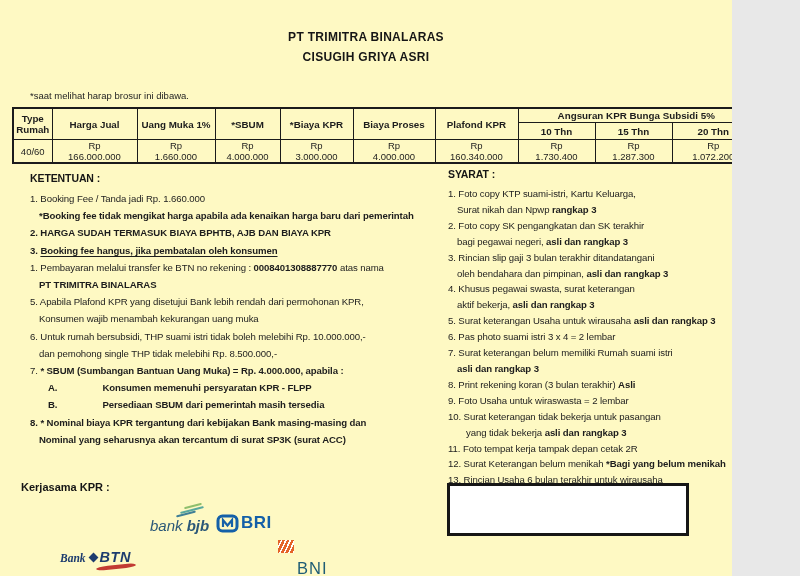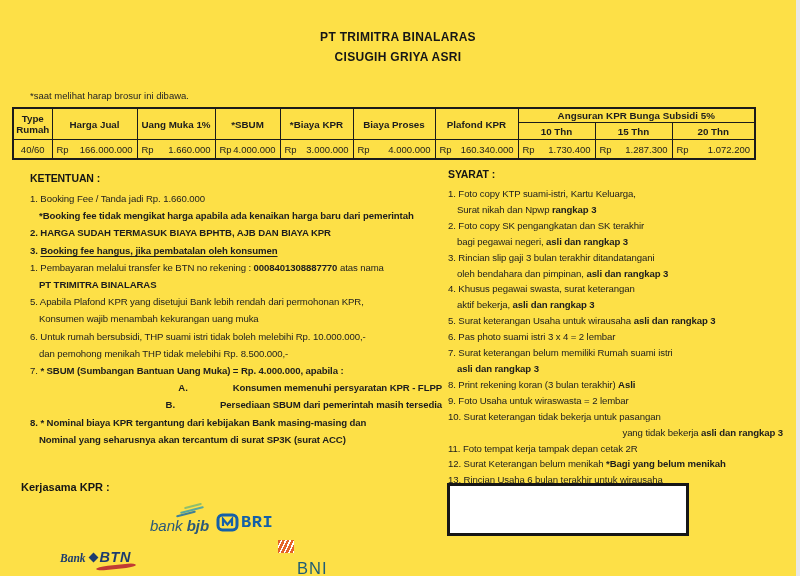--- a/index.html
+++ b/index.html
@@ -1,43 +1,43 @@
 <!DOCTYPE html>
 <html><head>
 <meta charset="utf-8">
 <style>
   html,body{margin:0;padding:0;background:#e8e8e8;}
-  .page{position:relative;width:796px;height:576px;background:#fde047;color:#1d1d1d;
+  .page{position:relative;width:732px;height:576px;background:#fef9c3;color:#1d1d1d;
         font-family:"Liberation Sans",sans-serif;overflow:hidden;}
   
   .title-block{position:absolute;top:27px;left:0;width:100%;text-align:center;
                font-weight:700;font-size:12px;line-height:20px;letter-spacing:.3px;color:#161616;}
   
   .note{position:absolute;left:30px;top:90px;font-size:9.5px;color:#242424;}
   
   .price-table{position:absolute;left:12px;top:107px;width:742px;border-collapse:collapse;
                table-layout:fixed;border:2.2px solid #1b1b1b;}
   .price-table th,.price-table td{border:1.7px solid #1b1b1b;padding:0;overflow:hidden;}
   .price-table th{font-size:9.8px;font-weight:700;text-align:center;line-height:11px;padding:1px 1px;}
   .price-table .sub-row th{height:14px;}
   .price-table tbody td{height:18px;font-size:9.5px;vertical-align:middle;}
   .cell-center{text-align:center;}
-  .money{display:flex;justify-content:space-between;align-items:center;padding:0 4px;}
+  .money{display:flex;align-items:center;padding:0 16px;flex-direction:column;}
   
   .col-left{position:absolute;left:30px;top:172px;width:412px;font-size:9.6px;letter-spacing:-.1px;}
   .col-right{position:absolute;left:448px;top:168px;width:335px;font-size:9.6px;letter-spacing:-.1px;}
   .sec-heading{font-size:10.5px;font-weight:700;margin:0 0 6px 0;color:#151515;}
   .doc-line{white-space:nowrap;}
   .col-left .doc-line{line-height:17.2px;}
   .col-right .doc-line{line-height:15.9px;}
   .b{font-weight:700;}
   .u{text-decoration:underline;text-underline-offset:2px;}
   .tab{margin-left:45px;}
   .ind-1{padding-left:9px;}
-  .ind-2{padding-left:18px;text-align:right;}
+  .ind-2{padding-left:18px;}
   
   .kerjasama{position:absolute;left:21px;top:481px;font-weight:700;font-size:11px;color:#151515;}
   .logo{position:absolute;white-space:nowrap;}
   
   .logo-btn{left:60px;top:516px;margin-top:32px;}
   .btn-bank{font-family:"Liberation Serif",serif;font-style:italic;font-weight:700;
             font-size:11.5px;color:#1d3c6e;margin-right:2px;}
   .btn-mark{display:inline-block;width:7px;height:7px;background:#1d3c6e;
             transform:rotate(45deg);margin:0 3px 1px 2px;}
   .btn-abbr{font-style:italic;font-weight:700;font-size:14.5px;color:#1d3c6e;letter-spacing:.5px;}
@@ -47,21 +47,21 @@
   .logo-bjb{left:150px;top:506px;}
   .bjb-swoosh{position:absolute;left:26px;top:-1px;width:30px;height:10px;}
   .bjb-swoosh i{position:absolute;display:block;height:2.2px;border-radius:2px;transform:rotate(-14deg);}
   .bjb-swoosh i:nth-child(1){left:8px;top:0;width:18px;background:#8fbf6d;}
   .bjb-swoosh i:nth-child(2){left:4px;top:4px;width:24px;background:#58a89e;}
   .bjb-swoosh i:nth-child(3){left:0;top:8px;width:20px;background:#3f7f96;}
   .bjb-text{position:relative;top:11px;font-size:15px;color:#2b5878;font-style:italic;}
   .bjb-text .abbr{font-weight:700;}
   
   .logo-bri{left:216px;top:513px;}
-  .bri-wrap{display:flex;gap:2px;font-family:Liberation Mono, monospace;}
+  .bri-wrap{display:flex;align-items:center;gap:2px;}
   .bri-abbr{font-weight:700;font-size:17px;color:#1460a8;letter-spacing:.5px;}
   
   .logo-bni{left:278px;top:514px;}
   .bni-wrap{display:flex;align-items:center;gap:3px;}
   .bni-mark{width:16px;height:13px;background:
      repeating-linear-gradient(115deg,#e56329 0 2.5px,#ffffff 2.5px 4px);}
   .bni-abbr{font-size:16.5px;color:#1f5d75;letter-spacing:1px;margin-top:45px;}
   
   .empty-box{position:absolute;left:447px;top:483px;width:236px;height:47px;
              border:3px solid #161616;background:#ffffff;}
@@ -174,21 +174,21 @@
     <div id="ketentuan-lines">
         <div class="doc-line ind-0"><span>1. Booking Fee / Tanda jadi Rp. 1.660.000</span></div>
         <div class="doc-line ind-1"><span class="b">*Booking fee tidak mengikat harga apabila ada kenaikan harga baru dari pemerintah</span></div>
         <div class="doc-line ind-0"><span class="b">2. HARGA SUDAH TERMASUK BIAYA BPHTB, AJB DAN BIAYA KPR</span></div>
         <div class="doc-line ind-0"><span class="b">3. </span><span class="b u">Booking fee hangus, jika pembatalan oleh konsumen</span></div>
         <div class="doc-line ind-0"><span>1. Pembayaran melalui transfer ke BTN no rekening : </span><span class="b">0008401308887770</span><span> atas nama</span></div>
         <div class="doc-line ind-1"><span class="b">PT TRIMITRA BINALARAS</span></div>
         <div class="doc-line ind-0"><span>5. Apabila Plafond KPR yang disetujui Bank lebih rendah dari permohonan KPR,</span></div>
         <div class="doc-line ind-1"><span>Konsumen wajib menambah kekurangan uang muka</span></div>
         <div class="doc-line ind-0"><span>6. Untuk rumah bersubsidi, THP suami istri tidak boleh melebihi Rp. 10.000.000,-</span></div>
-        <div class="doc-line ind-1"><span>dan pemohong menikah THP tidak melebihi Rp. 8.500.000,-</span></div>
+        <div class="doc-line ind-1"><span>dan pemohong single THP tidak melebihi Rp. 8.500.000,-</span></div>
         <div class="doc-line ind-0"><span>7. </span><span class="b">* SBUM (Sumbangan Bantuan Uang Muka) = Rp. 4.000.000, apabila :</span></div>
         <div class="doc-line ind-2"><span class="b">A.</span><span class="b tab">Konsumen memenuhi persyaratan KPR - FLPP</span></div>
         <div class="doc-line ind-2"><span class="b">B.</span><span class="b tab">Persediaan SBUM dari pemerintah masih tersedia</span></div>
         <div class="doc-line ind-0"><span class="b">8. </span><span class="b">* Nominal biaya KPR tergantung dari kebijakan Bank masing-masing dan</span></div>
         <div class="doc-line ind-1"><span class="b">Nominal yang seharusnya akan tercantum di surat SP3K (surat ACC)</span></div>
       </div>
   </section>
 
   <section class="col-right">
     <h3 class="sec-heading">SYARAT :</h3>

